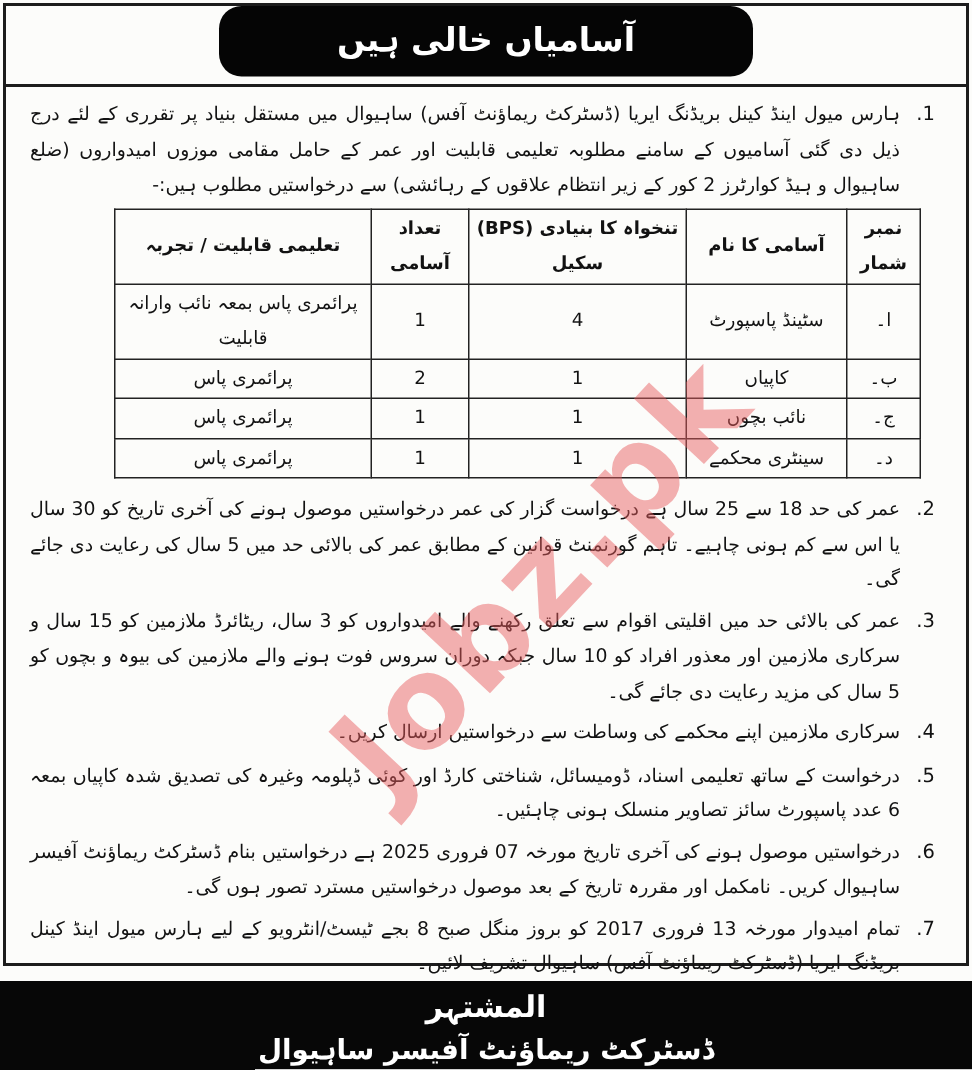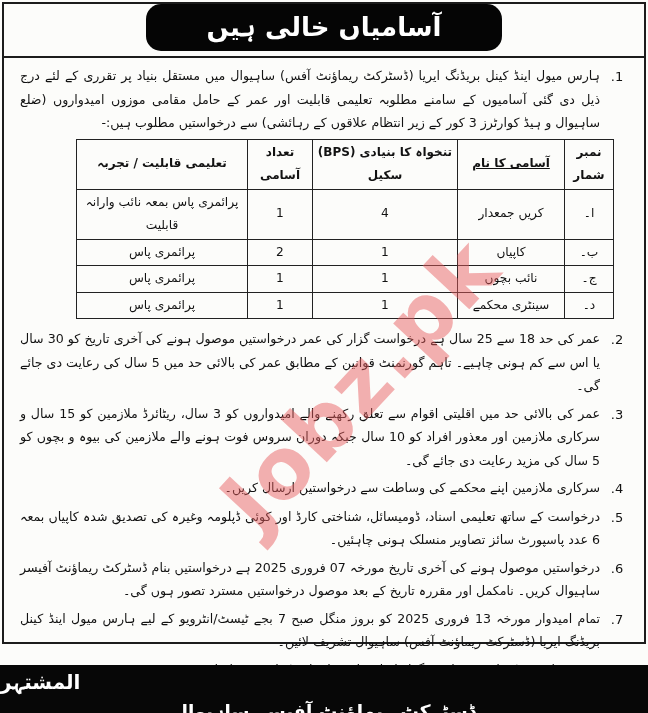--- a/index.html
+++ b/index.html
@@ -44,21 +44,21 @@
     position:absolute;
     top:0; left:50%;
     transform:translateX(-50%);
     width:356px; height:47px;
     background:#050505;
     border-radius:15px;
     display:flex;align-items:center;justify-content:center;
   }
   .title-text{
     color:#ffffff;
-    font-size:26px;
+    font-size:22px;
     font-weight:bold;
     line-height:47px;
     white-space:nowrap;
   }
   
   .body{
     direction:rtl;
     padding:6px 10px 2px 16px;
     font-size:12.6px;
     line-height:23.5px;
@@ -84,33 +84,33 @@
   table.vac th, table.vac td{
     border:1.5px solid #222;
     padding:1px 4px;
     text-align:center;
     font-size:12.2px;
     height:22px;
     vertical-align:middle;
   }
   table.vac th{font-weight:bold;font-size:12px;}
   .col-serial{width:40px;}
-  .col-post{width:98px;text-decoration:underline;}
+  .col-post{width:98px;}
   .col-bps{width:136px;}
   .col-count{width:56px;}
   .col-qual{width:162px;}
   td.ltr-num{direction:ltr;font-size:13px;}
   
   .footer{
     position:absolute;
     left:0;right:0;bottom:0;
-    height:48px;
+    height:59px;
     background:#070707;
     color:#ffffff;
-    text-align:left;
+    text-align:center;
     z-index:4;
   }
   .footer .advertiser{
     font-size:20px;
     font-weight:bold;
     line-height:30px;
     margin-top:2px;
   }
   .footer .line2{
     direction:rtl;
@@ -135,37 +135,37 @@
     <div class="title-band">
       <div class="title-box">
         <span class="title-text">آسامیاں خالی ہیں</span>
       </div>
     </div>
 
     <div class="body">
 
       <div class="item">
         <span class="num">1.</span>
-        <div class="txt">ہارس میول اینڈ کینل بریڈنگ ایریا (ڈسٹرکٹ ریماؤنٹ آفس) ساہیوال میں مستقل بنیاد پر تقرری کے لئے درج ذیل دی گئی آسامیوں کے سامنے مطلوبہ تعلیمی قابلیت اور عمر کے حامل مقامی موزوں امیدواروں (ضلع ساہیوال و ہیڈ کوارٹرز 3 کور کے زیر انتظام علاقوں کے رہائشی) سے درخواستیں مطلوب ہیں:-</div>
+        <div class="txt">ہارس میول اینڈ کینل بریڈنگ ایریا (ڈسٹرکٹ ریماؤنٹ آفس) ساہیوال میں مستقل بنیاد پر تقرری کے لئے درج ذیل دی گئی آسامیوں کے سامنے مطلوبہ تعلیمی قابلیت اور عمر کے حامل مقامی موزوں امیدواروں (ضلع ساہیوال و ہیڈ کوارٹرز 2 کور کے زیر انتظام علاقوں کے رہائشی) سے درخواستیں مطلوب ہیں:-</div>
       </div>
 
       <table class="vac" dir="rtl">
         <thead>
           <tr>
             <th class="col-serial">نمبر شمار</th>
             <th class="col-post">آسامی کا نام</th>
             <th class="col-bps">تنخواہ کا بنیادی (BPS) سکیل</th>
             <th class="col-count">تعداد آسامی</th>
             <th class="col-qual">تعلیمی قابلیت / تجربہ</th>
           </tr>
         </thead>
         <tbody>
           <tr>
             <td>ا۔</td>
-            <td>کریں جمعدار</td>
+            <td>سٹینڈ پاسپورٹ</td>
             <td class="ltr-num">4</td>
             <td class="ltr-num">1</td>
             <td>پرائمری پاس بمعہ نائب وارانہ قابلیت</td>
           </tr>
           <tr>
             <td>ب۔</td>
             <td>کاپیاں</td>
             <td class="ltr-num">1</td>
             <td class="ltr-num">2</td>
             <td>پرائمری پاس</td>
@@ -202,21 +202,21 @@
       <div class="item">
         <span class="num">5.</span>
         <div class="txt">درخواست کے ساتھ تعلیمی اسناد، ڈومیسائل، شناختی کارڈ اور کوئی ڈپلومہ وغیرہ کی تصدیق شدہ کاپیاں بمعہ 6 عدد پاسپورٹ سائز تصاویر منسلک ہونی چاہئیں۔</div>
       </div>
       <div class="item">
         <span class="num">6.</span>
         <div class="txt">درخواستیں موصول ہونے کی آخری تاریخ مورخہ 07 فروری 2025 ہے درخواستیں بنام ڈسٹرکٹ ریماؤنٹ آفیسر ساہیوال کریں۔ نامکمل اور مقررہ تاریخ کے بعد موصول درخواستیں مسترد تصور ہوں گی۔</div>
       </div>
       <div class="item">
         <span class="num">7.</span>
-        <div class="txt">تمام امیدوار مورخہ 13 فروری 2025 کو بروز منگل صبح 7 بجے ٹیسٹ/انٹرویو کے لیے ہارس میول اینڈ کینل بریڈنگ ایریا (ڈسٹرکٹ ریماؤنٹ آفس) ساہیوال تشریف لائیں۔</div>
+        <div class="txt">تمام امیدوار مورخہ 13 فروری 2017 کو بروز منگل صبح 8 بجے ٹیسٹ/انٹرویو کے لیے ہارس میول اینڈ کینل بریڈنگ ایریا (ڈسٹرکٹ ریماؤنٹ آفس) ساہیوال تشریف لائیں۔</div>
       </div>
       <div class="item">
         <span class="num">8.</span>
         <div class="txt">ٹیسٹ و انٹرویو کے لیے درخواست گزار اصل تعلیمی اسناد / کوائف ہمراہ لائیں۔</div>
       </div>
       <div class="item">
         <span class="num">9.</span>
         <div class="txt">ٹیسٹ و انٹرویو کے لیے آنے والے امیدواروں کو کوئی TA/DA نہیں دیا جائے گا۔</div>
       </div>
 

